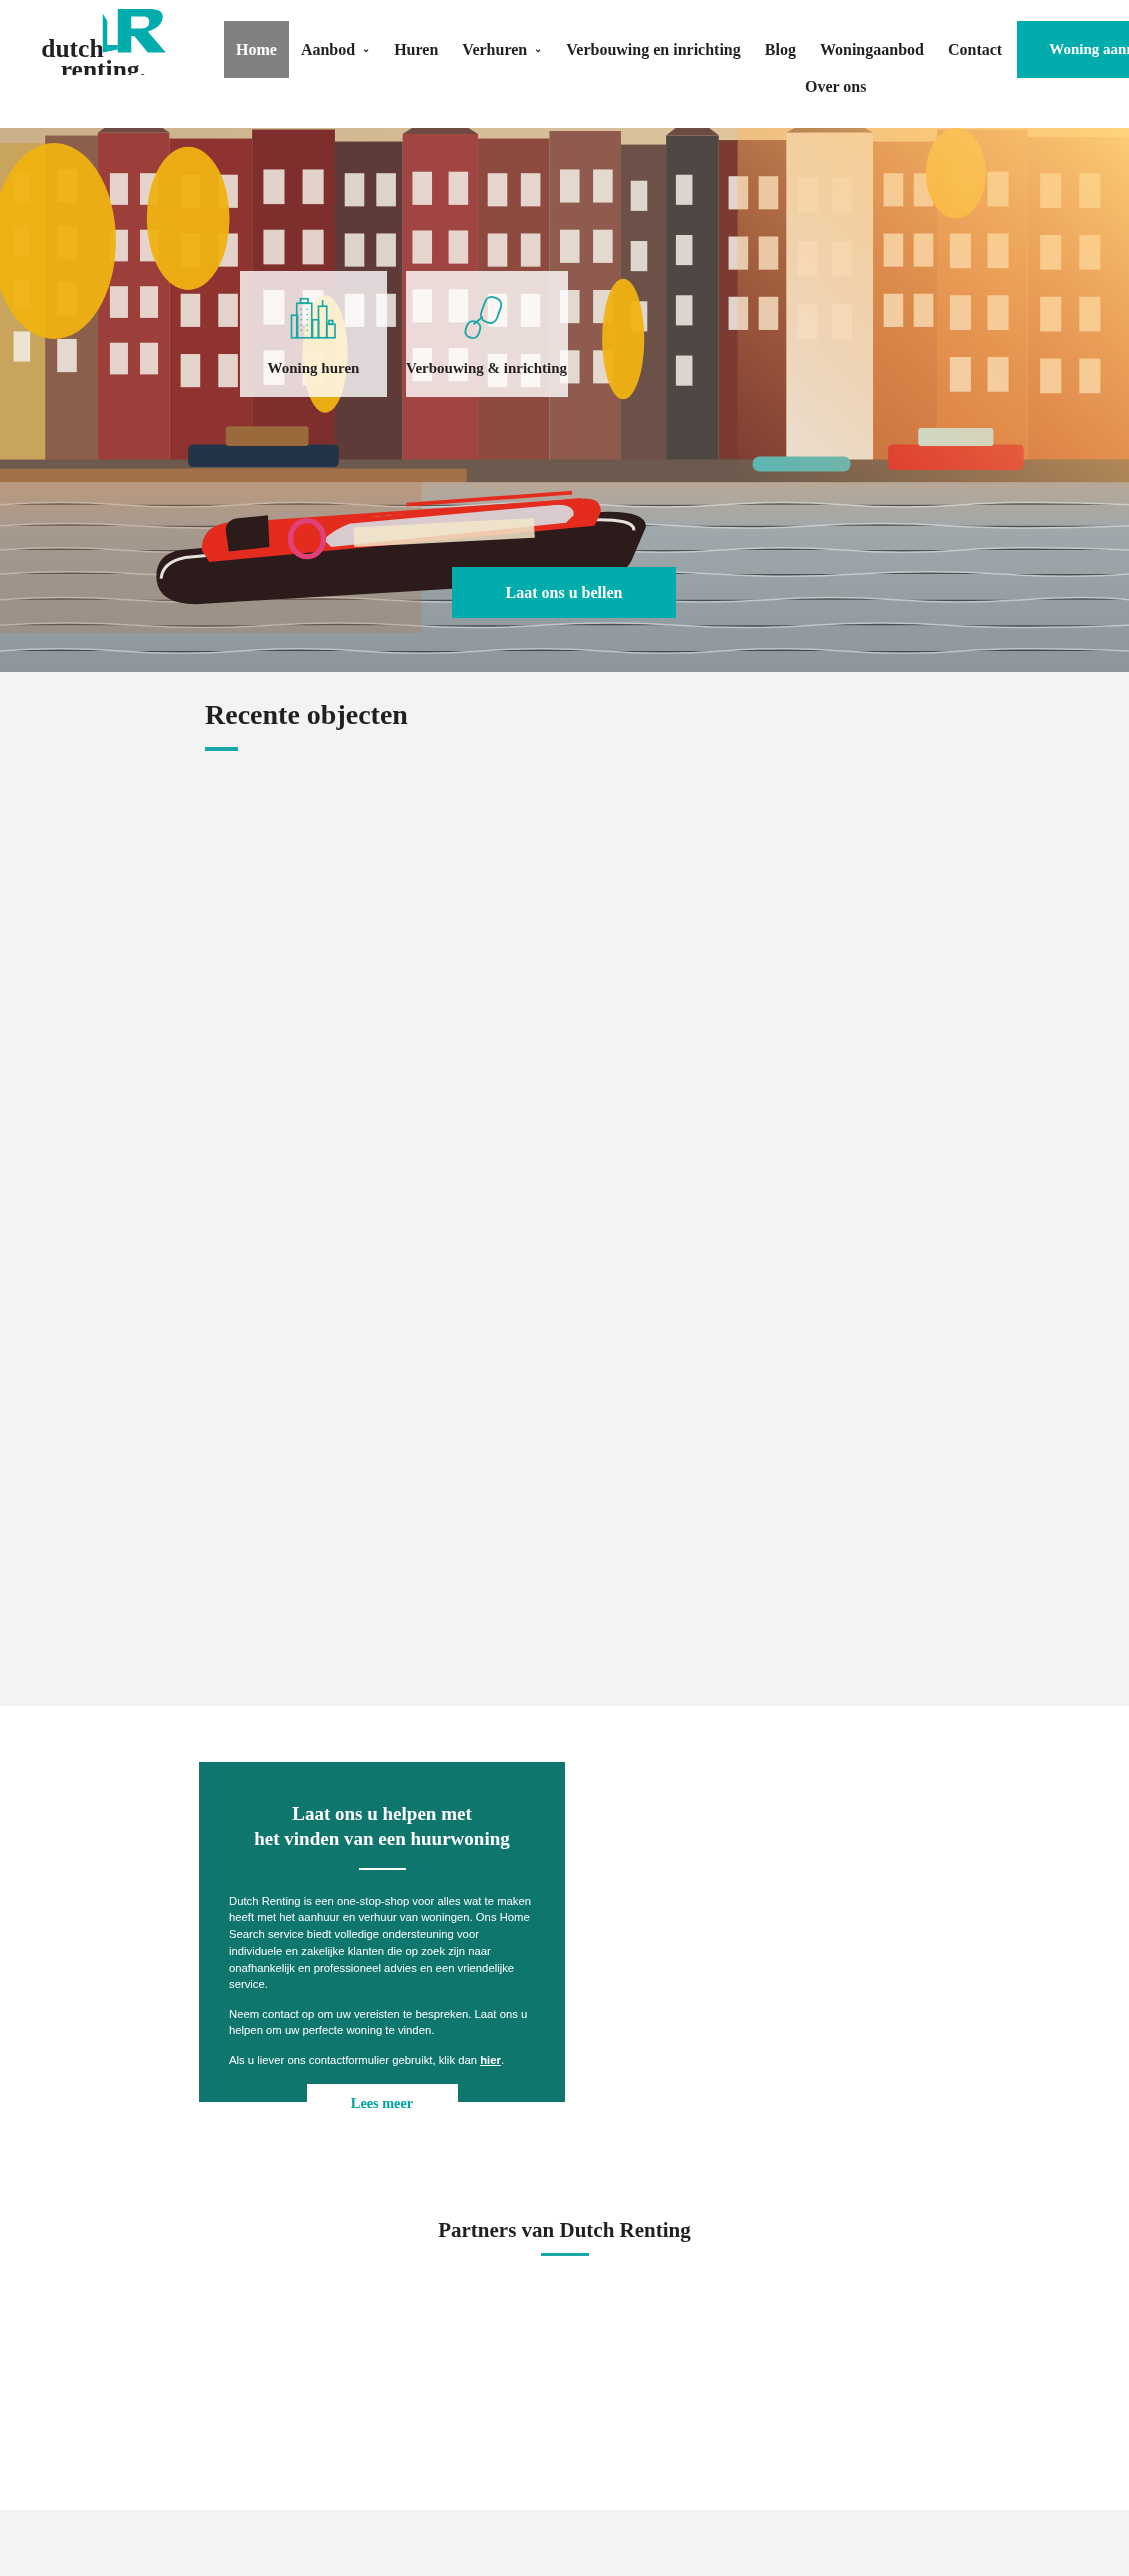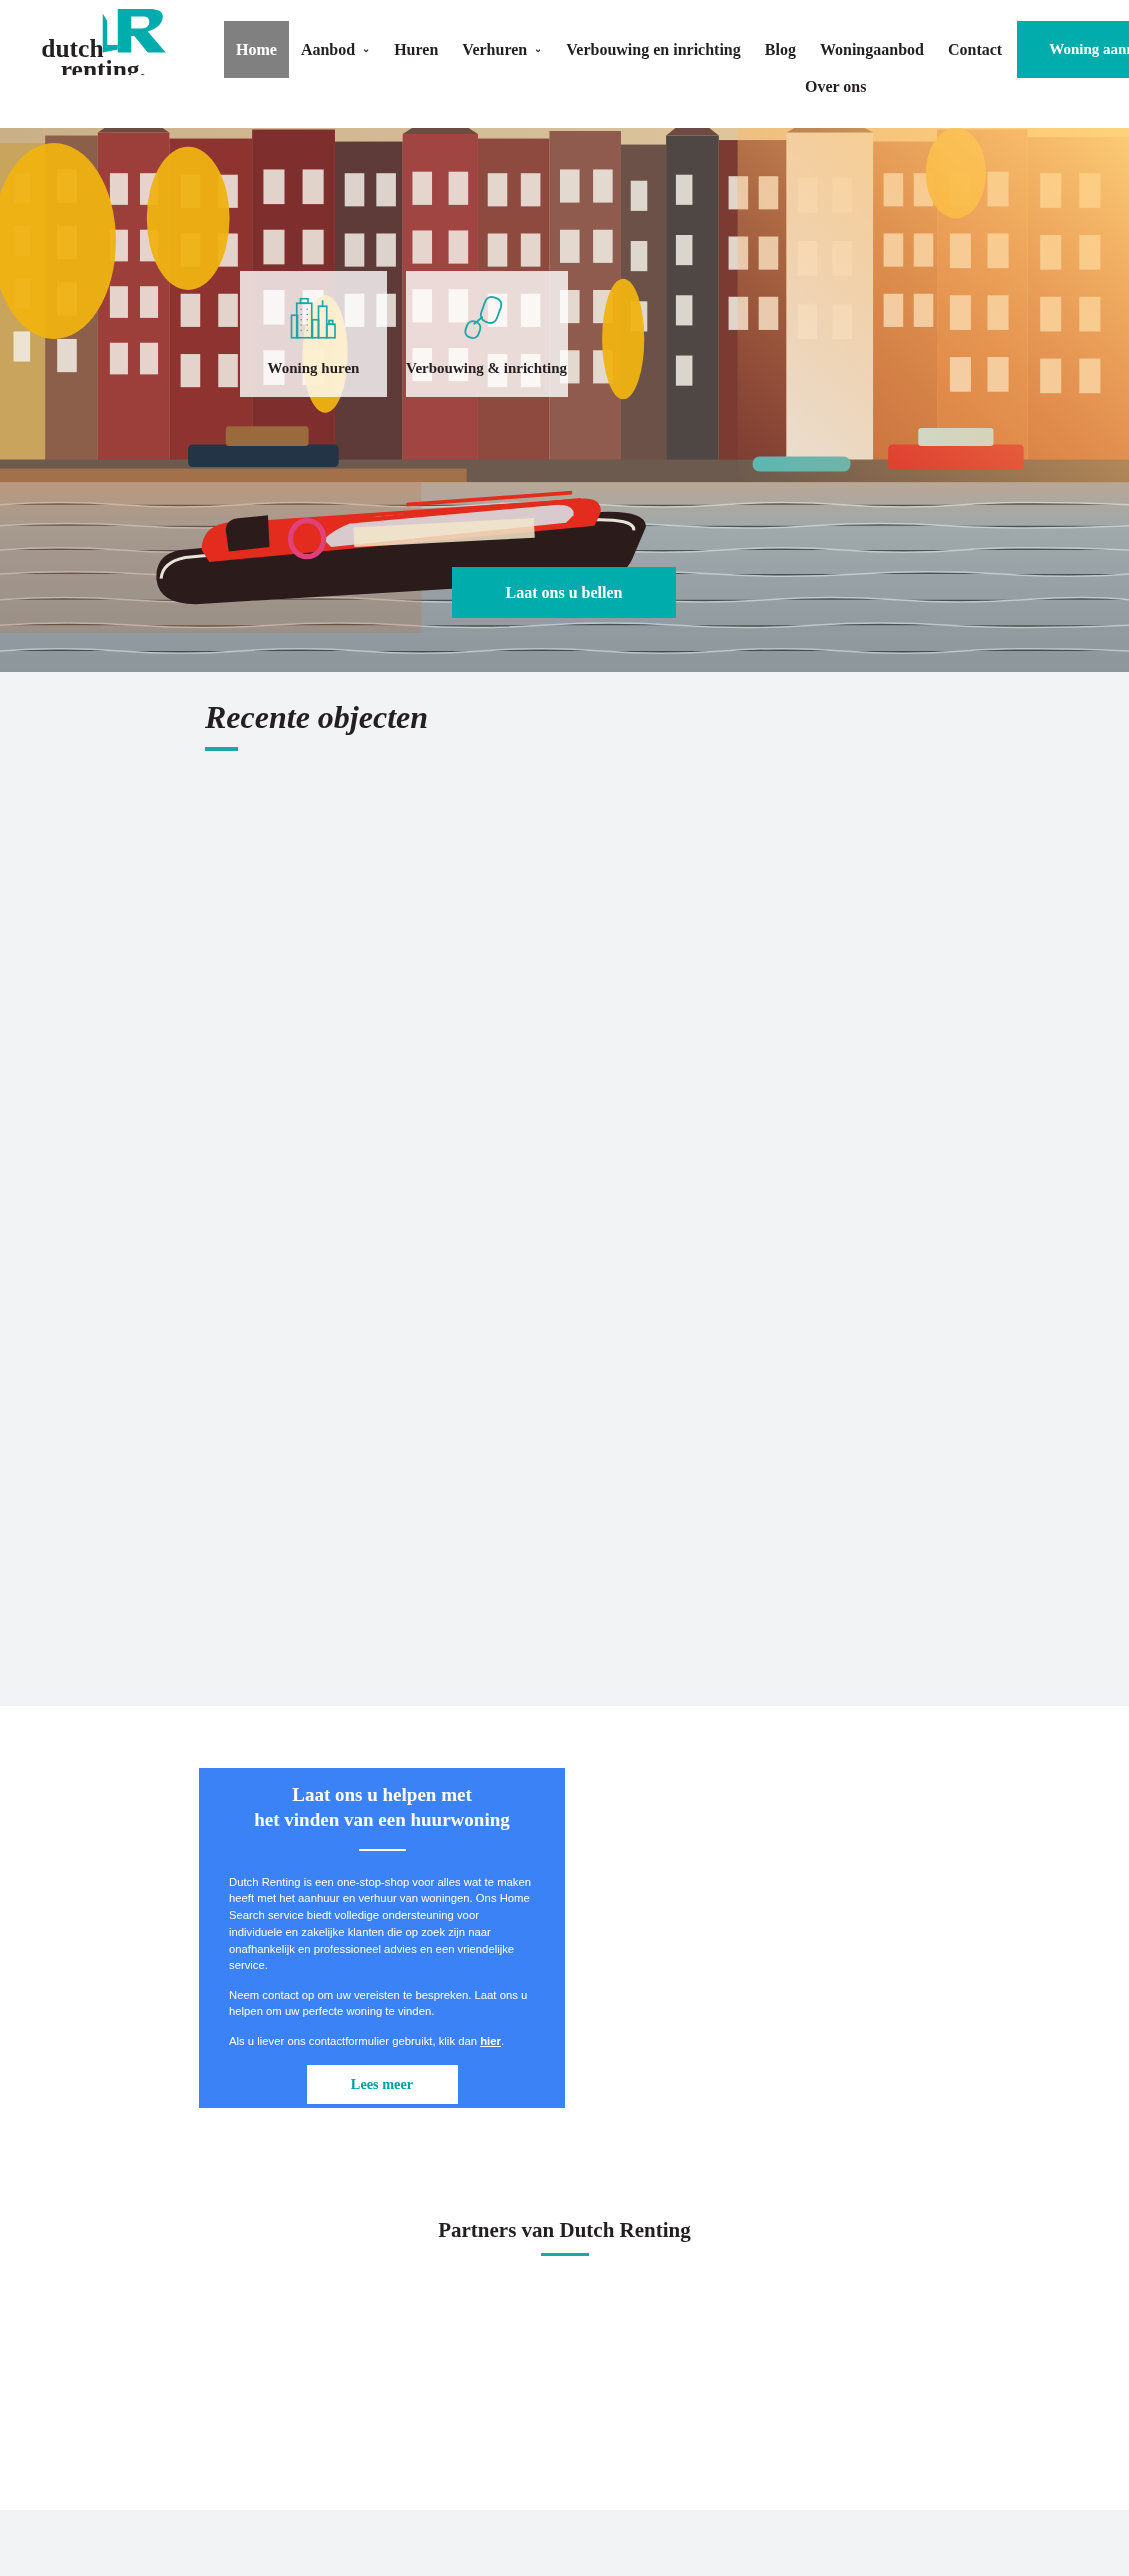--- a/index.html
+++ b/index.html
@@ -164,22 +164,21 @@
   .sec-title {
     font-family: "Liberation Serif", serif;
     font-weight: 700;
     color: #231f20;
   }
   .recent-title {
     position: absolute;
     left: 205px;
     top: 699px;
     top: 27px;
-    font-size: 32px;
-    font-style: italic;
+    font-size: 28px;
   }
   .recent-rule {
     position: absolute;
     left: 205px;
     top: 75px;
     width: 33px;
     height: 3.8px;
     background: #1aa7a7;
   }
   .recent-grid {
@@ -209,26 +208,26 @@
   
   .section-help {
     background: #ffffff;
     width: 1129px;
     height: 482px;
     position: relative;
   }
   .teal-box {
     position: absolute;
     left: 199px;
-    top: 62px;
+    top: 56px;
     width: 366px;
     height: 340px;
-    background: #3b82f6;
+    background: #0f766e;
     color: #ffffff;
-    padding: 14px 30px 0 30px;
+    padding: 39px 30px 0 30px;
   }
   .teal-title {
     font-family: "Liberation Serif", serif;
     font-weight: 700;
     font-size: 19px;
     line-height: 1.32;
     text-align: center;
     color: #ffffff;
   }
   .teal-rule {

